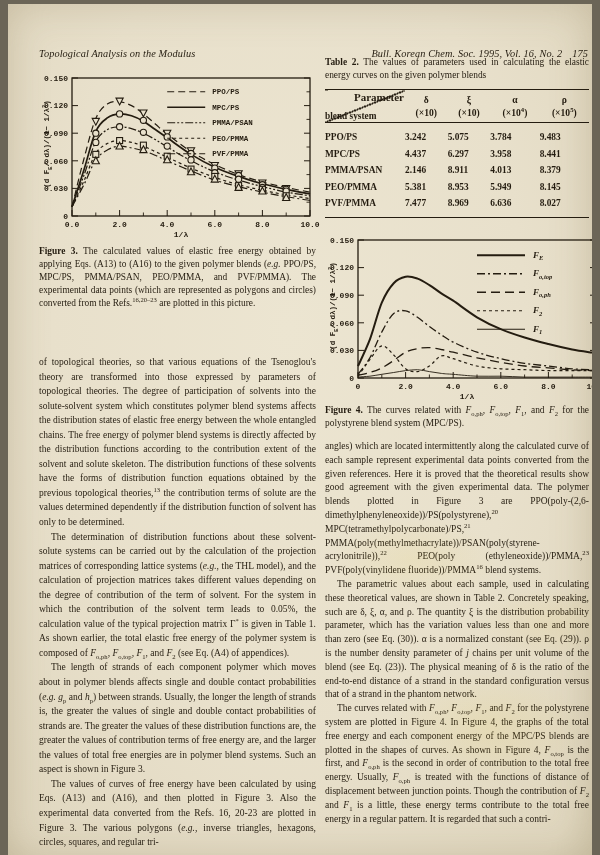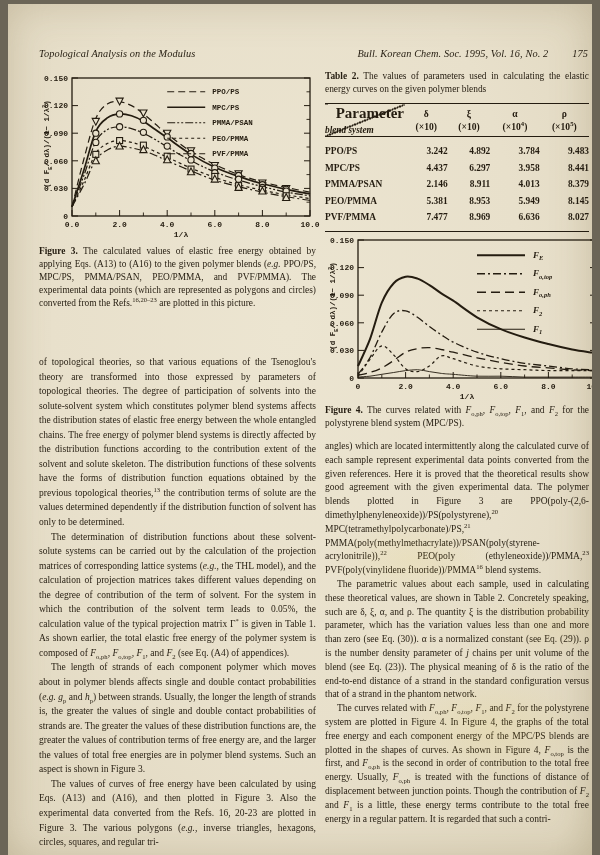--- a/index.html
+++ b/index.html
@@ -7,54 +7,54 @@
     background:radial-gradient(ellipse at 48% 38%, #ece5d1 0%, #e8e0cb 55%, #e0d7bf 92%, #d8cfb5 100%);
     font-family:"Liberation Serif", serif; color:#241c10;
     box-shadow: inset 0 0 40px rgba(120,100,60,0.25);}
   .smudge{position:absolute;left:300px;top:430px;width:300px;height:420px;pointer-events:none;
     background:
       radial-gradient(ellipse 120px 60px at 35% 30%, rgba(225,200,60,0.10), transparent 70%),
       radial-gradient(ellipse 140px 80px at 60% 70%, rgba(225,200,60,0.12), transparent 70%),
       radial-gradient(ellipse 100px 50px at 80% 45%, rgba(220,190,70,0.10), transparent 70%);}
   .running-head{position:absolute;left:31px;top:44px;width:549px;display:flex;justify-content:space-between;
     font-style:italic;font-size:10.3px;letter-spacing:0.1px;}
-  .running-head .right{display:flex;gap:24px;}
+  .running-head .right{display:flex;gap:10px;}
   .fig{position:absolute;}
   .fig svg{display:block;}
   .ylabel{position:absolute;width:150px;text-align:center;transform:rotate(-90deg);
     font-family:"Liberation Mono", monospace;font-weight:bold;font-size:7.5px;color:#241c10;}
   .ylabel sub,.ylabel sup{font-size:70%;}
   .caption{position:absolute;font-size:9.4px;line-height:13px;text-align:justify;}
   .caption .lead{font-weight:bold;}
   .caption i{font-style:italic;}
   .body-text{position:absolute;font-size:9.5px;text-align:justify;overflow-wrap:break-word;}
   .body-text p{margin:0;}
   .body-text p.indent{text-indent:12px;}
   .col-left{left:31px;top:351px;width:277px;line-height:14.55px;}
   .col-right{left:317px;top:436px;width:264px;line-height:13.8px;}
   sup,sub{font-size:70%;line-height:0;}
   
-  .tbl-wrap{position:absolute;left:317px;top:66px;width:264px;}
+  .tbl-wrap{position:absolute;left:317px;top:52px;width:264px;}
   .tbl-title{font-size:9.4px;line-height:13px;text-align:justify;margin-bottom:7px;}
   .tbl-title .lead{font-weight:bold;}
   table.t2{width:100%;border-collapse:collapse;font-size:9.6px;font-weight:bold;
     border-top:1.6px solid #241c10;border-bottom:1.6px solid #241c10;}
   table.t2 thead tr{border-bottom:1.2px solid #241c10;}
   table.t2 th,table.t2 td{padding:0;font-weight:bold;}
   .corner{position:relative;width:80px;height:32px;
     background:linear-gradient(to bottom right, transparent 48.8%, #241c10 48.8%, #241c10 51.2%, transparent 51.2%);}
-  .corner .top{position:absolute;top:1px;right:1px;font-size:15px;}
-  .corner .bot{position:absolute;bottom:1px;left:0;font-size:9.3px;font-style:italic;}
+  .corner .top{position:absolute;top:1px;right:1px;font-size:11px;}
+  .corner .bot{position:absolute;bottom:1px;left:0;font-size:9.3px;}
   .colhead{text-align:center;vertical-align:middle;font-size:9.6px;}
   .colhead .sym{display:block;line-height:13px;}
   .colhead .scale{display:block;line-height:13px;font-weight:bold;font-family:Liberation Serif, serif;}
   table.t2 tbody tr:first-child th,table.t2 tbody tr:first-child td{padding-top:6px;}
   table.t2 tbody tr:last-child th,table.t2 tbody tr:last-child td{padding-bottom:5px;}
   table.t2 tbody th{text-align:left;font-size:9.4px;height:16.5px;}
-  table.t2 tbody td{text-align:right;font-size:9.4px;}
+  table.t2 tbody td{text-align:left;font-size:9.4px;}
 </style>
 </head>
 <body>
 
 <div class="page">
 
   <div class="running-head">
     <span>Topological Analysis on the Modulus</span>
     <span class="right">
       <span>Bull. Korean Chem. Soc. 1995, Vol. 16, No. 2</span>
@@ -199,21 +199,21 @@
           <th class="colhead">
               <span class="sym">ρ</span>
               <span class="scale">(×10<sup>5</sup>)</span>
             </th>
         </tr>
       </thead>
       <tbody>
         <tr>
           <th>PPO/PS</th>
           <td>3.242</td>
-          <td>4.892</td>
+          <td>5.075</td>
           <td>3.784</td>
           <td>9.483</td>
         </tr>
         <tr>
           <th>MPC/PS</th>
           <td>4.437</td>
           <td>6.297</td>
           <td>3.958</td>
           <td>8.441</td>
         </tr>

